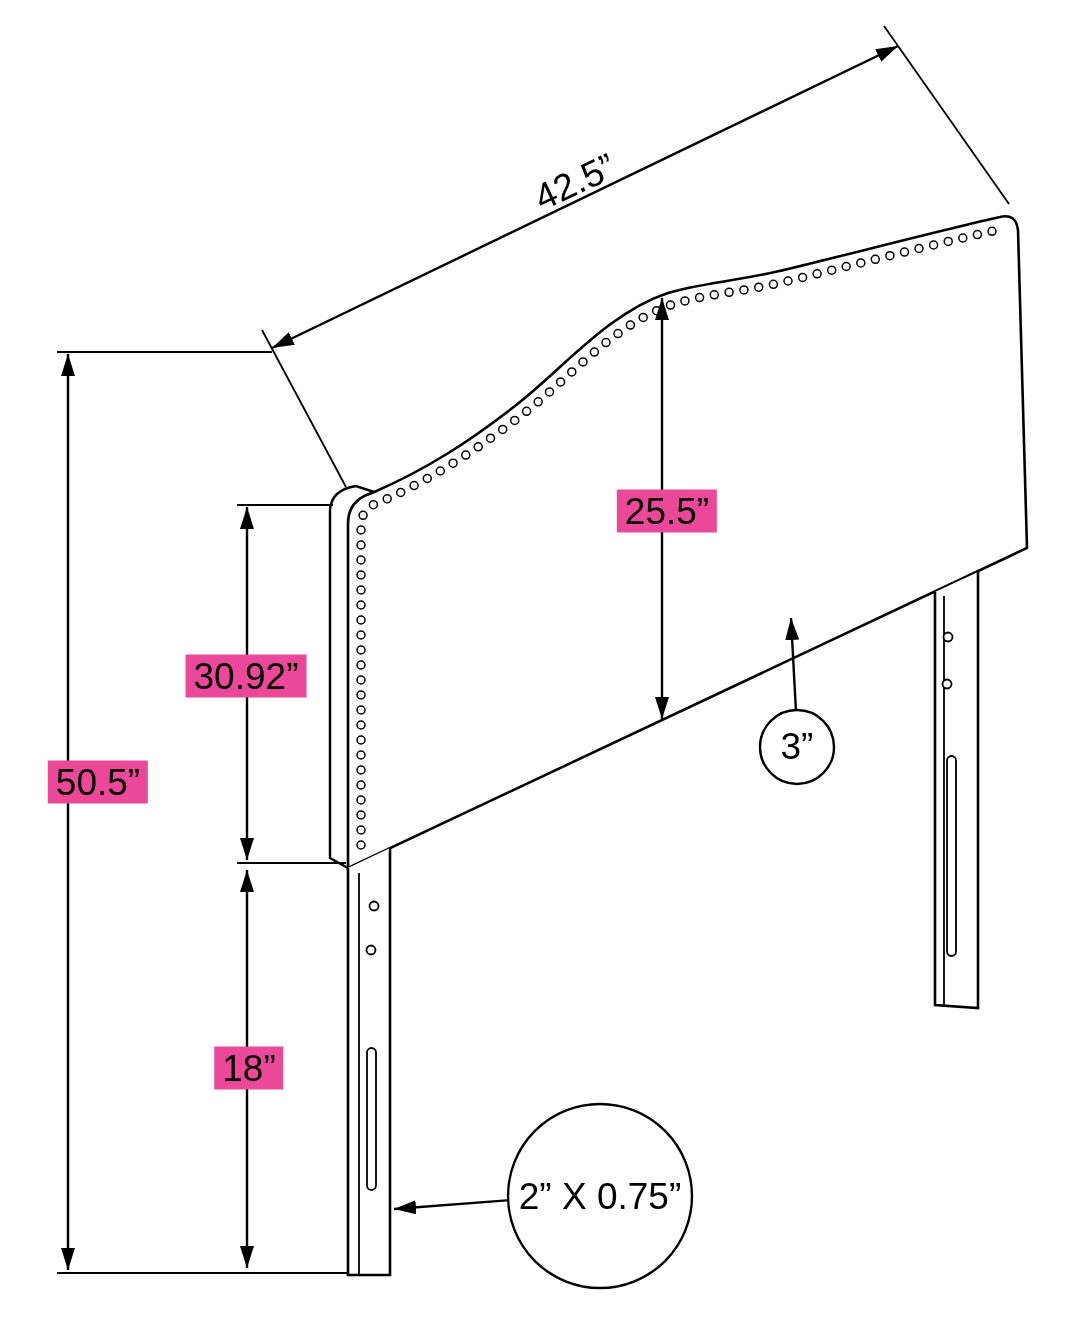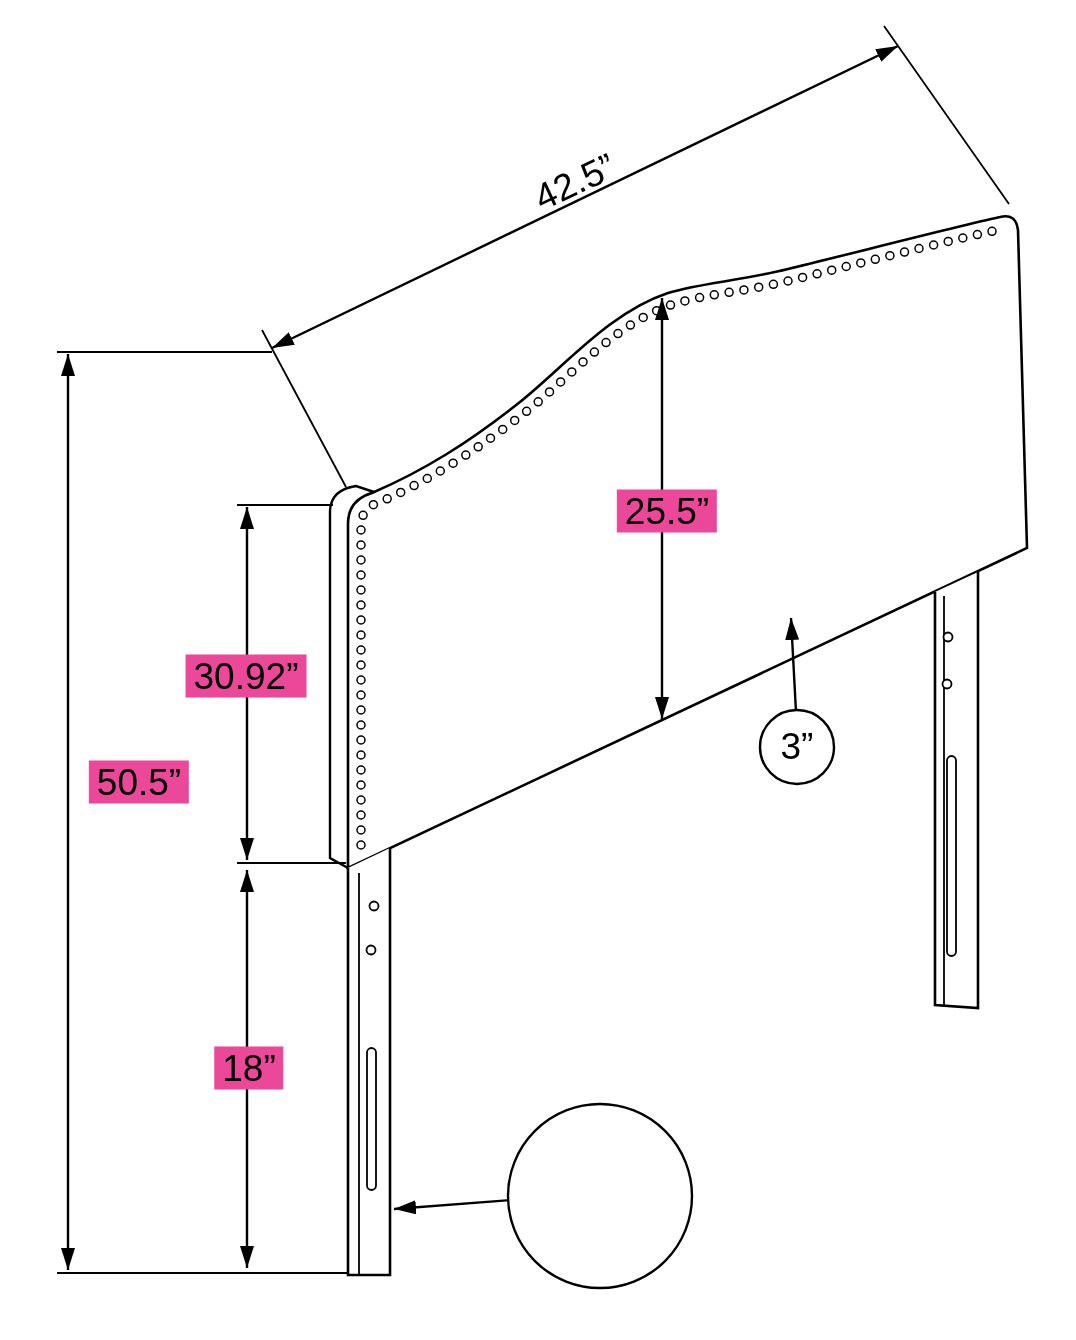--- a/index.html
+++ b/index.html
@@ -161,20 +161,21 @@
     <circle cx="797" cy="747" r="37" fill="#ffffff" stroke="#000" stroke-width="2.4"></circle>
     <circle cx="600" cy="1196" r="92" fill="#ffffff" stroke="#000" stroke-width="2.4"></circle>
   </svg>
 
   <div class="dim-label rot" style="left:575px; top:182px;">42.5”</div>
 
   <div class="dim-label bg" style="left:667px; top:511px;">25.5”</div>
 
   <div class="dim-label bg" style="left:246px; top:676px;">30.92”</div>
 
-  <div class="dim-label bg" style="left:98px; top:782px;margin-left:41px;">50.5”</div>
+  <div class="dim-label bg" style="left:98px; top:782px;">50.5”</div>
 
   <div class="dim-label bg" style="left:249px; top:1068px;">18”</div>
 
   <div class="dim-label" style="left:797px; top:746px;">3”</div>
 
+  <div class="dim-label" style="left:600px; top:1196px;">2” X 0.75”</div>
 
 </div>
 
 </body></html>

